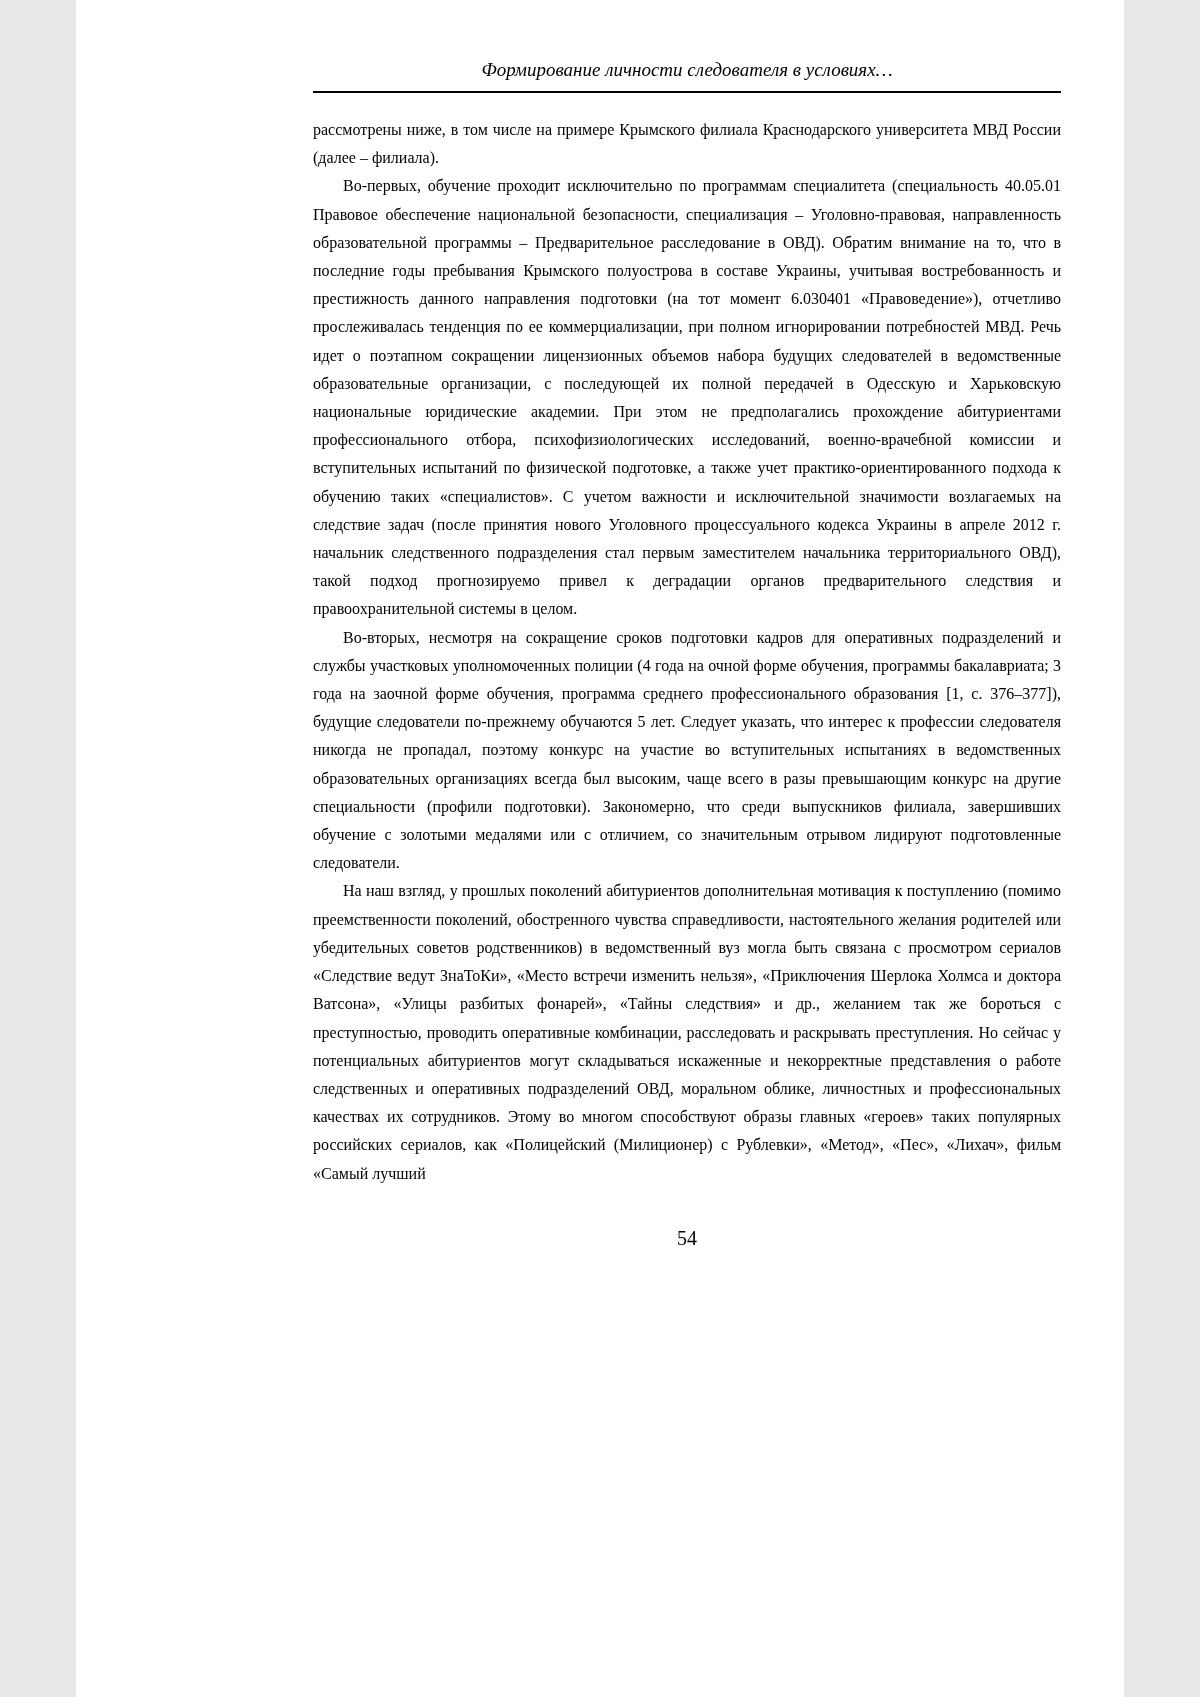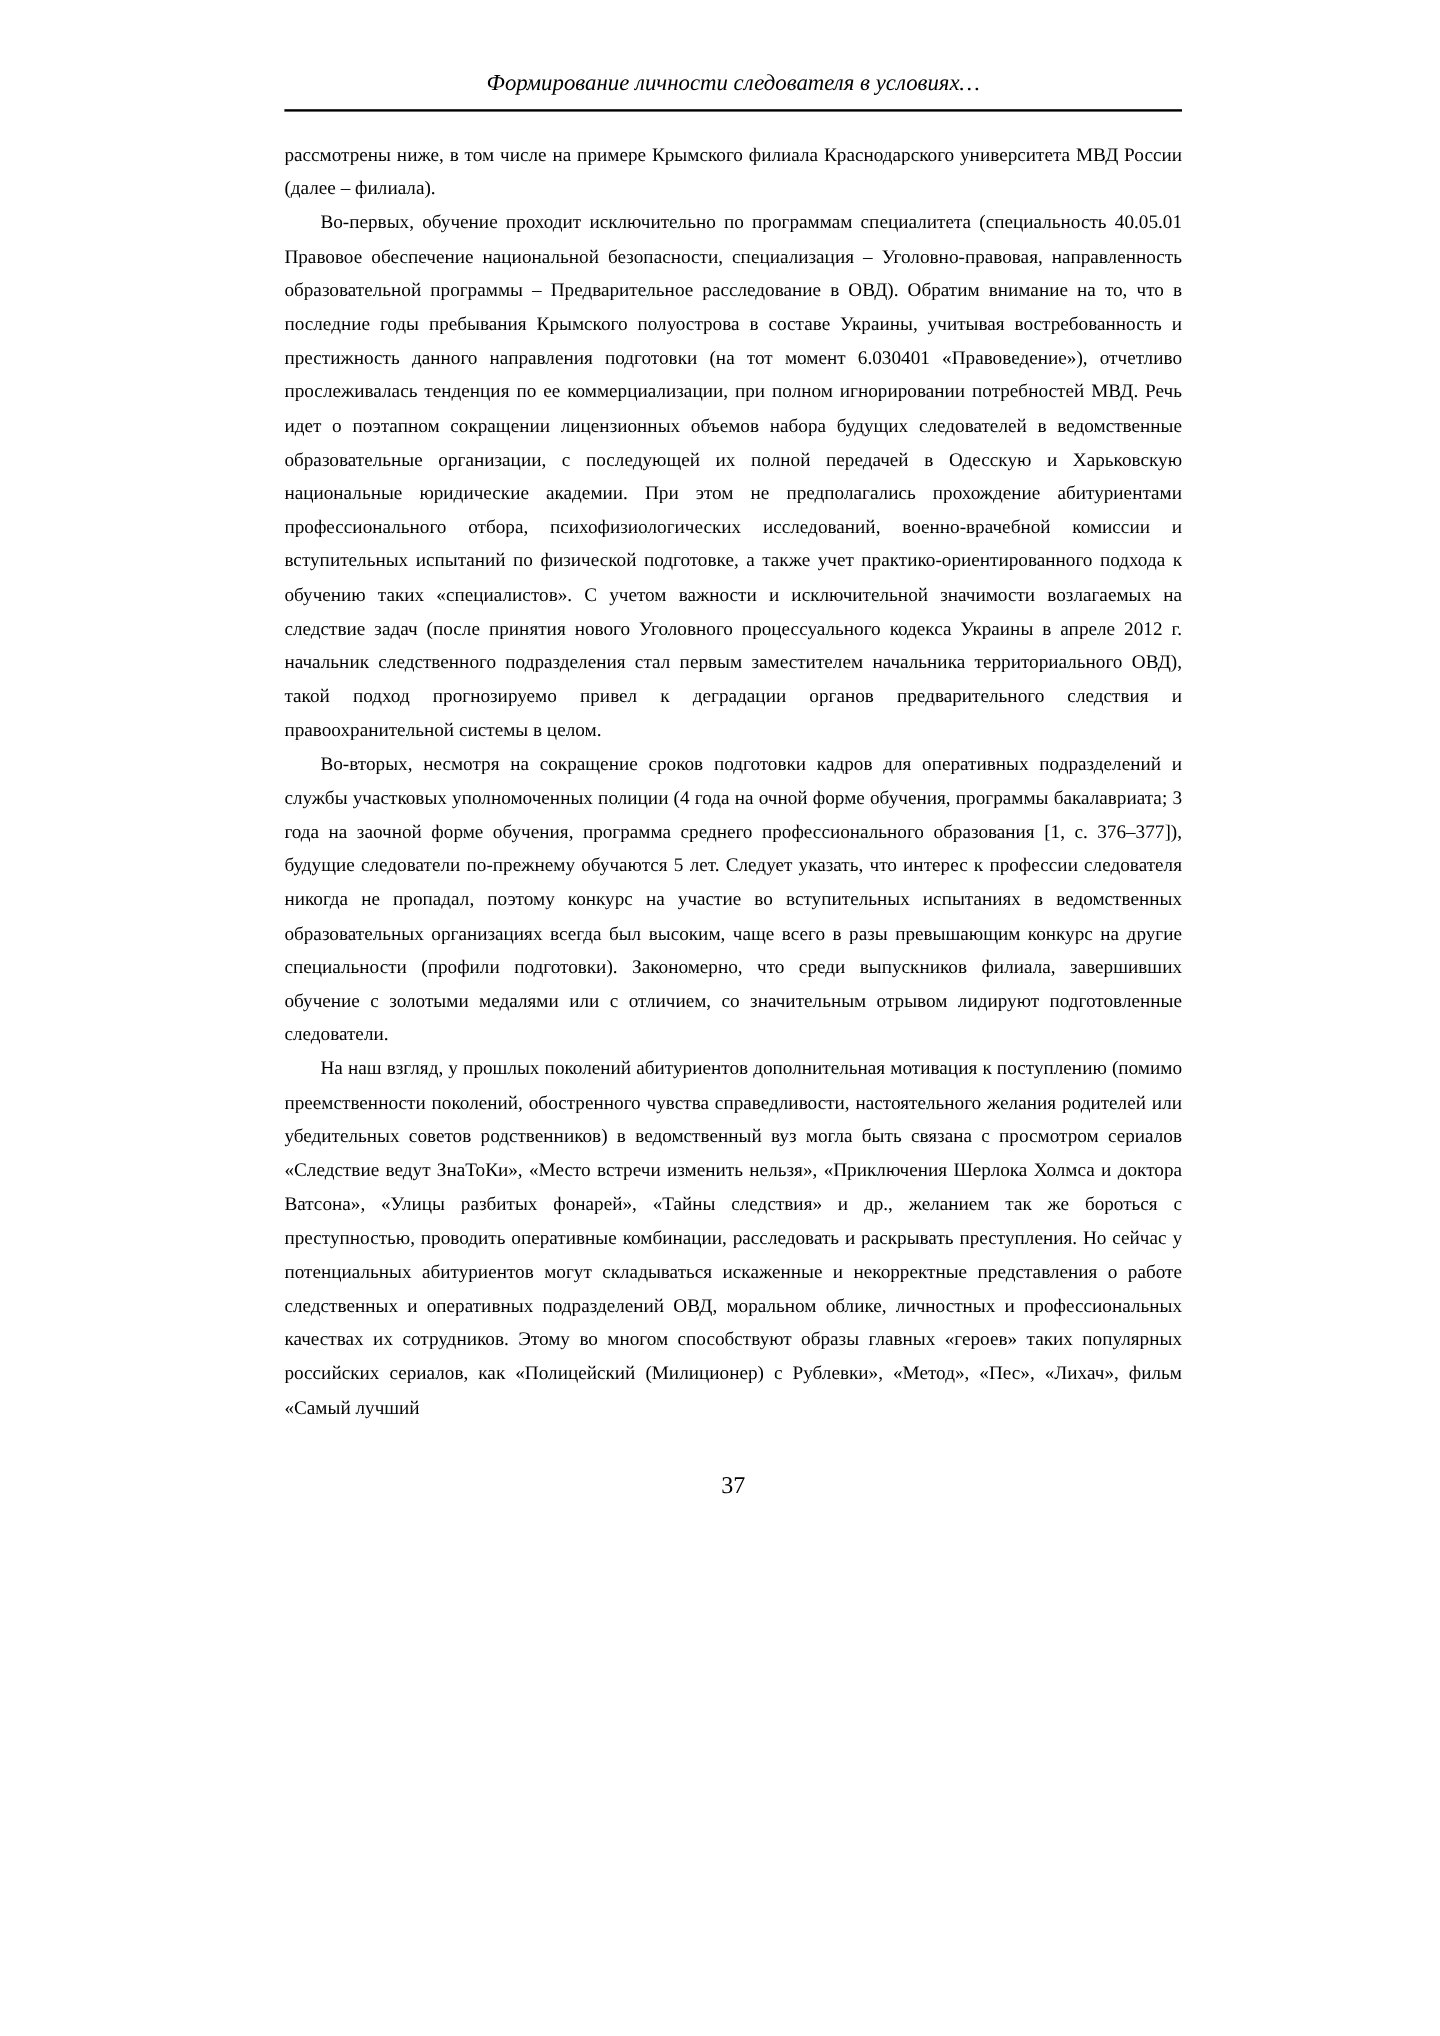--- a/index.html
+++ b/index.html
@@ -2,21 +2,21 @@
 <html lang="ru"><head>
 <meta charset="utf-8">
 <style>
   html, body {
     margin: 0;
     padding: 0;
     background: #e8e8e8;
   }
   .sheet {
     position: relative;
-    width: 1200px;
+    width: 1048px;
     height: 1697px;
     margin: 0 auto;
     background: #ffffff;
     color: #000000;
     font-family: "Liberation Serif", "DejaVu Serif", serif;
     overflow: hidden;
   }
   .column {
     position: absolute;
     left: 237px;
@@ -59,14 +59,14 @@
 <div class="sheet">
   <div class="column">
     <div class="running-head">Формирование личности следователя в условиях…</div>
     <div class="body-text">
       <p>рассмотрены ниже, в том числе на примере Крымского филиала Краснодарского университета МВД России (далее – филиала).</p>
       <p class="indent">Во-первых, обучение проходит исключительно по программам специалитета (специальность 40.05.01 Правовое обеспечение национальной безопасности, специализация – Уголовно-правовая, направленность образовательной программы – Предварительное расследование в ОВД). Обратим внимание на то, что в последние годы пребывания Крымского полуострова в составе Украины, учитывая востребованность и престижность данного направления подготовки (на тот момент 6.030401 «Правоведение»), отчетливо прослеживалась тенденция по ее коммерциализации, при полном игнорировании потребностей МВД. Речь идет о поэтапном сокращении лицензионных объемов набора будущих следователей в ведомственные образовательные организации, с последующей их полной передачей в Одесскую и Харьковскую национальные юридические академии. При этом не предполагались прохождение абитуриентами профессионального отбора, психофизиологических исследований, военно-врачебной комиссии и вступительных испытаний по физической подготовке, а также учет практико-ориентированного подхода к обучению таких «специалистов». С учетом важности и исключительной значимости возлагаемых на следствие задач (после принятия нового Уголовного процессуального кодекса Украины в апреле 2012 г. начальник следственного подразделения стал первым заместителем начальника территориального ОВД), такой подход прогнозируемо привел к деградации органов предварительного следствия и правоохранительной системы в целом.</p>
       <p class="indent">Во-вторых, несмотря на сокращение сроков подготовки кадров для оперативных подразделений и службы участковых уполномоченных полиции (4 года на очной форме обучения, программы бакалавриата; 3 года на заочной форме обучения, программа среднего профессионального образования [1, с. 376–377]), будущие следователи по-прежнему обучаются 5 лет. Следует указать, что интерес к профессии следователя никогда не пропадал, поэтому конкурс на участие во вступительных испытаниях в ведомственных образовательных организациях всегда был высоким, чаще всего в разы превышающим конкурс на другие специальности (профили подготовки). Закономерно, что среди выпускников филиала, завершивших обучение с золотыми медалями или с отличием, со значительным отрывом лидируют подготовленные следователи.</p>
       <p class="indent">На наш взгляд, у прошлых поколений абитуриентов дополнительная мотивация к поступлению (помимо преемственности поколений, обостренного чувства справедливости, настоятельного желания родителей или убедительных советов родственников) в ведомственный вуз могла быть связана с просмотром сериалов «Следствие ведут ЗнаТоКи», «Место встречи изменить нельзя», «Приключения Шерлока Холмса и доктора Ватсона», «Улицы разбитых фонарей», «Тайны следствия» и др., желанием так же бороться с преступностью, проводить оперативные комбинации, расследовать и раскрывать преступления. Но сейчас у потенциальных абитуриентов могут складываться искаженные и некорректные представления о работе следственных и оперативных подразделений ОВД, моральном облике, личностных и профессиональных качествах их сотрудников. Этому во многом способствуют образы главных «героев» таких популярных российских сериалов, как «Полицейский (Милиционер) с Рублевки», «Метод», «Пес», «Лихач», фильм «Самый лучший</p>
     </div>
   </div>
-  <div class="page-number">37</div>
+  <div class="page-number">54</div>
 </div>
 
 </body></html>

